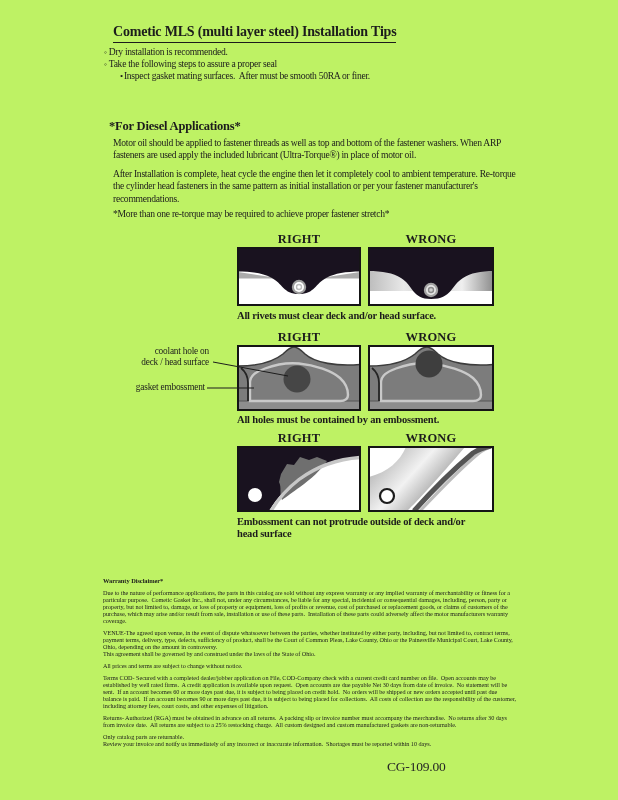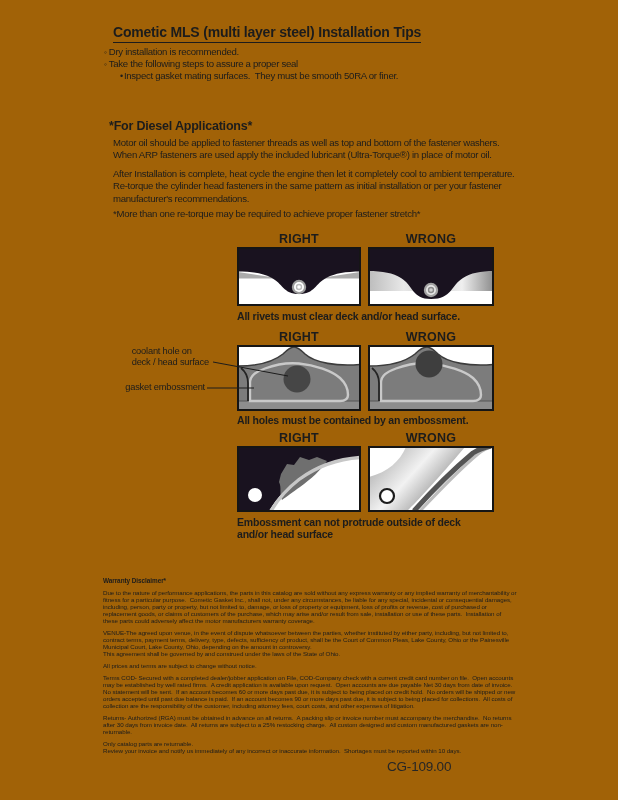--- a/index.html
+++ b/index.html
@@ -1,54 +1,54 @@
 <!DOCTYPE html>
 <html><head>
 <meta charset="utf-8">
 <style>
   * { margin:0; padding:0; box-sizing:border-box; }
   html,body { background:#ffffff; }
   .page {
     position:relative; width:618px; height:800px; margin:0 auto;
-    background:#a16207; overflow:hidden;
-    font-family:Liberation Sans, sans-serif; color:#1c1c1c;
+    background:#bef264; overflow:hidden;
+    font-family:Liberation Serif, serif; color:#1c1c1c;
   }
   .abs { position:absolute; }
   .title {
     font-size:14px; font-weight:bold; letter-spacing:-0.2px;
     border-bottom:1.6px solid #1c1c1c; padding-bottom:2px; display:inline-block;
   }
   .body-text { font-size:9.6px; letter-spacing:-0.28px; line-height:12.4px; white-space:pre-wrap; }
   .tip-list { width:470px; }
   .tip { height:12px; line-height:12px; font-size:9.6px; letter-spacing:-0.28px; white-space:pre; }
   .tip .cbul { font-size:8.5px; margin-right:2px; }
   .tip.sub { margin-left:16px; }
   .tip.sub .dbul { font-size:9px; margin-right:1px; }
   .diesel-heading { font-size:12.5px; font-weight:bold; letter-spacing:-0.2px; }
   .fig-label { font-size:12.5px; font-weight:bold; letter-spacing:0.2px; text-align:center; }
   .fig-caption { font-size:10.5px; font-weight:bold; letter-spacing:-0.2px; line-height:12px; }
-  .callout { font-size:9.3px; letter-spacing:-0.2px; line-height:10.6px; text-align:left; }
+  .callout { font-size:9.3px; letter-spacing:-0.2px; line-height:10.6px; text-align:right; }
   .warranty { width:414px; }
   .w-head { font-size:6.4px; font-weight:bold; margin-bottom:5px; letter-spacing:-0.05px; }
   .w-p { font-size:6.2px; line-height:7px; letter-spacing:-0.05px; margin-bottom:5px; white-space:pre-wrap; }
   .w-p.tight { margin-bottom:0; }
   .footer { font-size:13.5px; letter-spacing:-0.2px; color:#262626; }
   svg { display:block; }
 </style>
 </head>
 <body>
 
 <div class="page">
 
   <h1 class="abs title" style="left:113px; top:24px;">Cometic MLS (multi layer steel) Installation Tips</h1>
 
   <div class="abs tip-list" style="left:104px; top:46px;">
     <div class="tip"><span class="cbul">◦</span><span>Dry installation is recommended.</span></div>
     <div class="tip"><span class="cbul">◦</span><span>Take the following steps to assure a proper seal</span></div>
-    <div class="tip sub"><span class="dbul">•</span><span>Inspect gasket mating surfaces.  They must be smooth 50RA or finer.</span></div>
+    <div class="tip sub"><span class="dbul">•</span><span>Inspect gasket mating surfaces.  After must be smooth 50RA or finer.</span></div>
   </div>
 
   <h2 class="abs diesel-heading" style="left:109px; top:119px;">*For Diesel Applications*</h2>
   <p class="abs body-text" style="left:113px; top:137px; width:404px;">Motor oil should be applied to fastener threads as well as top and bottom of the fastener washers. When ARP fasteners are used apply the included lubricant (Ultra-Torque®) in place of motor oil.</p>
   <p class="abs body-text" style="left:113px; top:168px; width:404px;">After Installation is complete, heat cycle the engine then let it completely cool to ambient temperature. Re-torque the cylinder head fasteners in the same pattern as initial installation or per your fastener manufacturer's recommendations.</p>
   <p class="abs body-text" style="left:113px; top:208px;">*More than one re-torque may be required to achieve proper fastener stretch*</p>
 
   <div class="abs fig-label" style="left:237px; top:232px; width:124px;">RIGHT</div>
   <div class="abs fig-label" style="left:368px; top:232px; width:126px;">WRONG</div>
 

